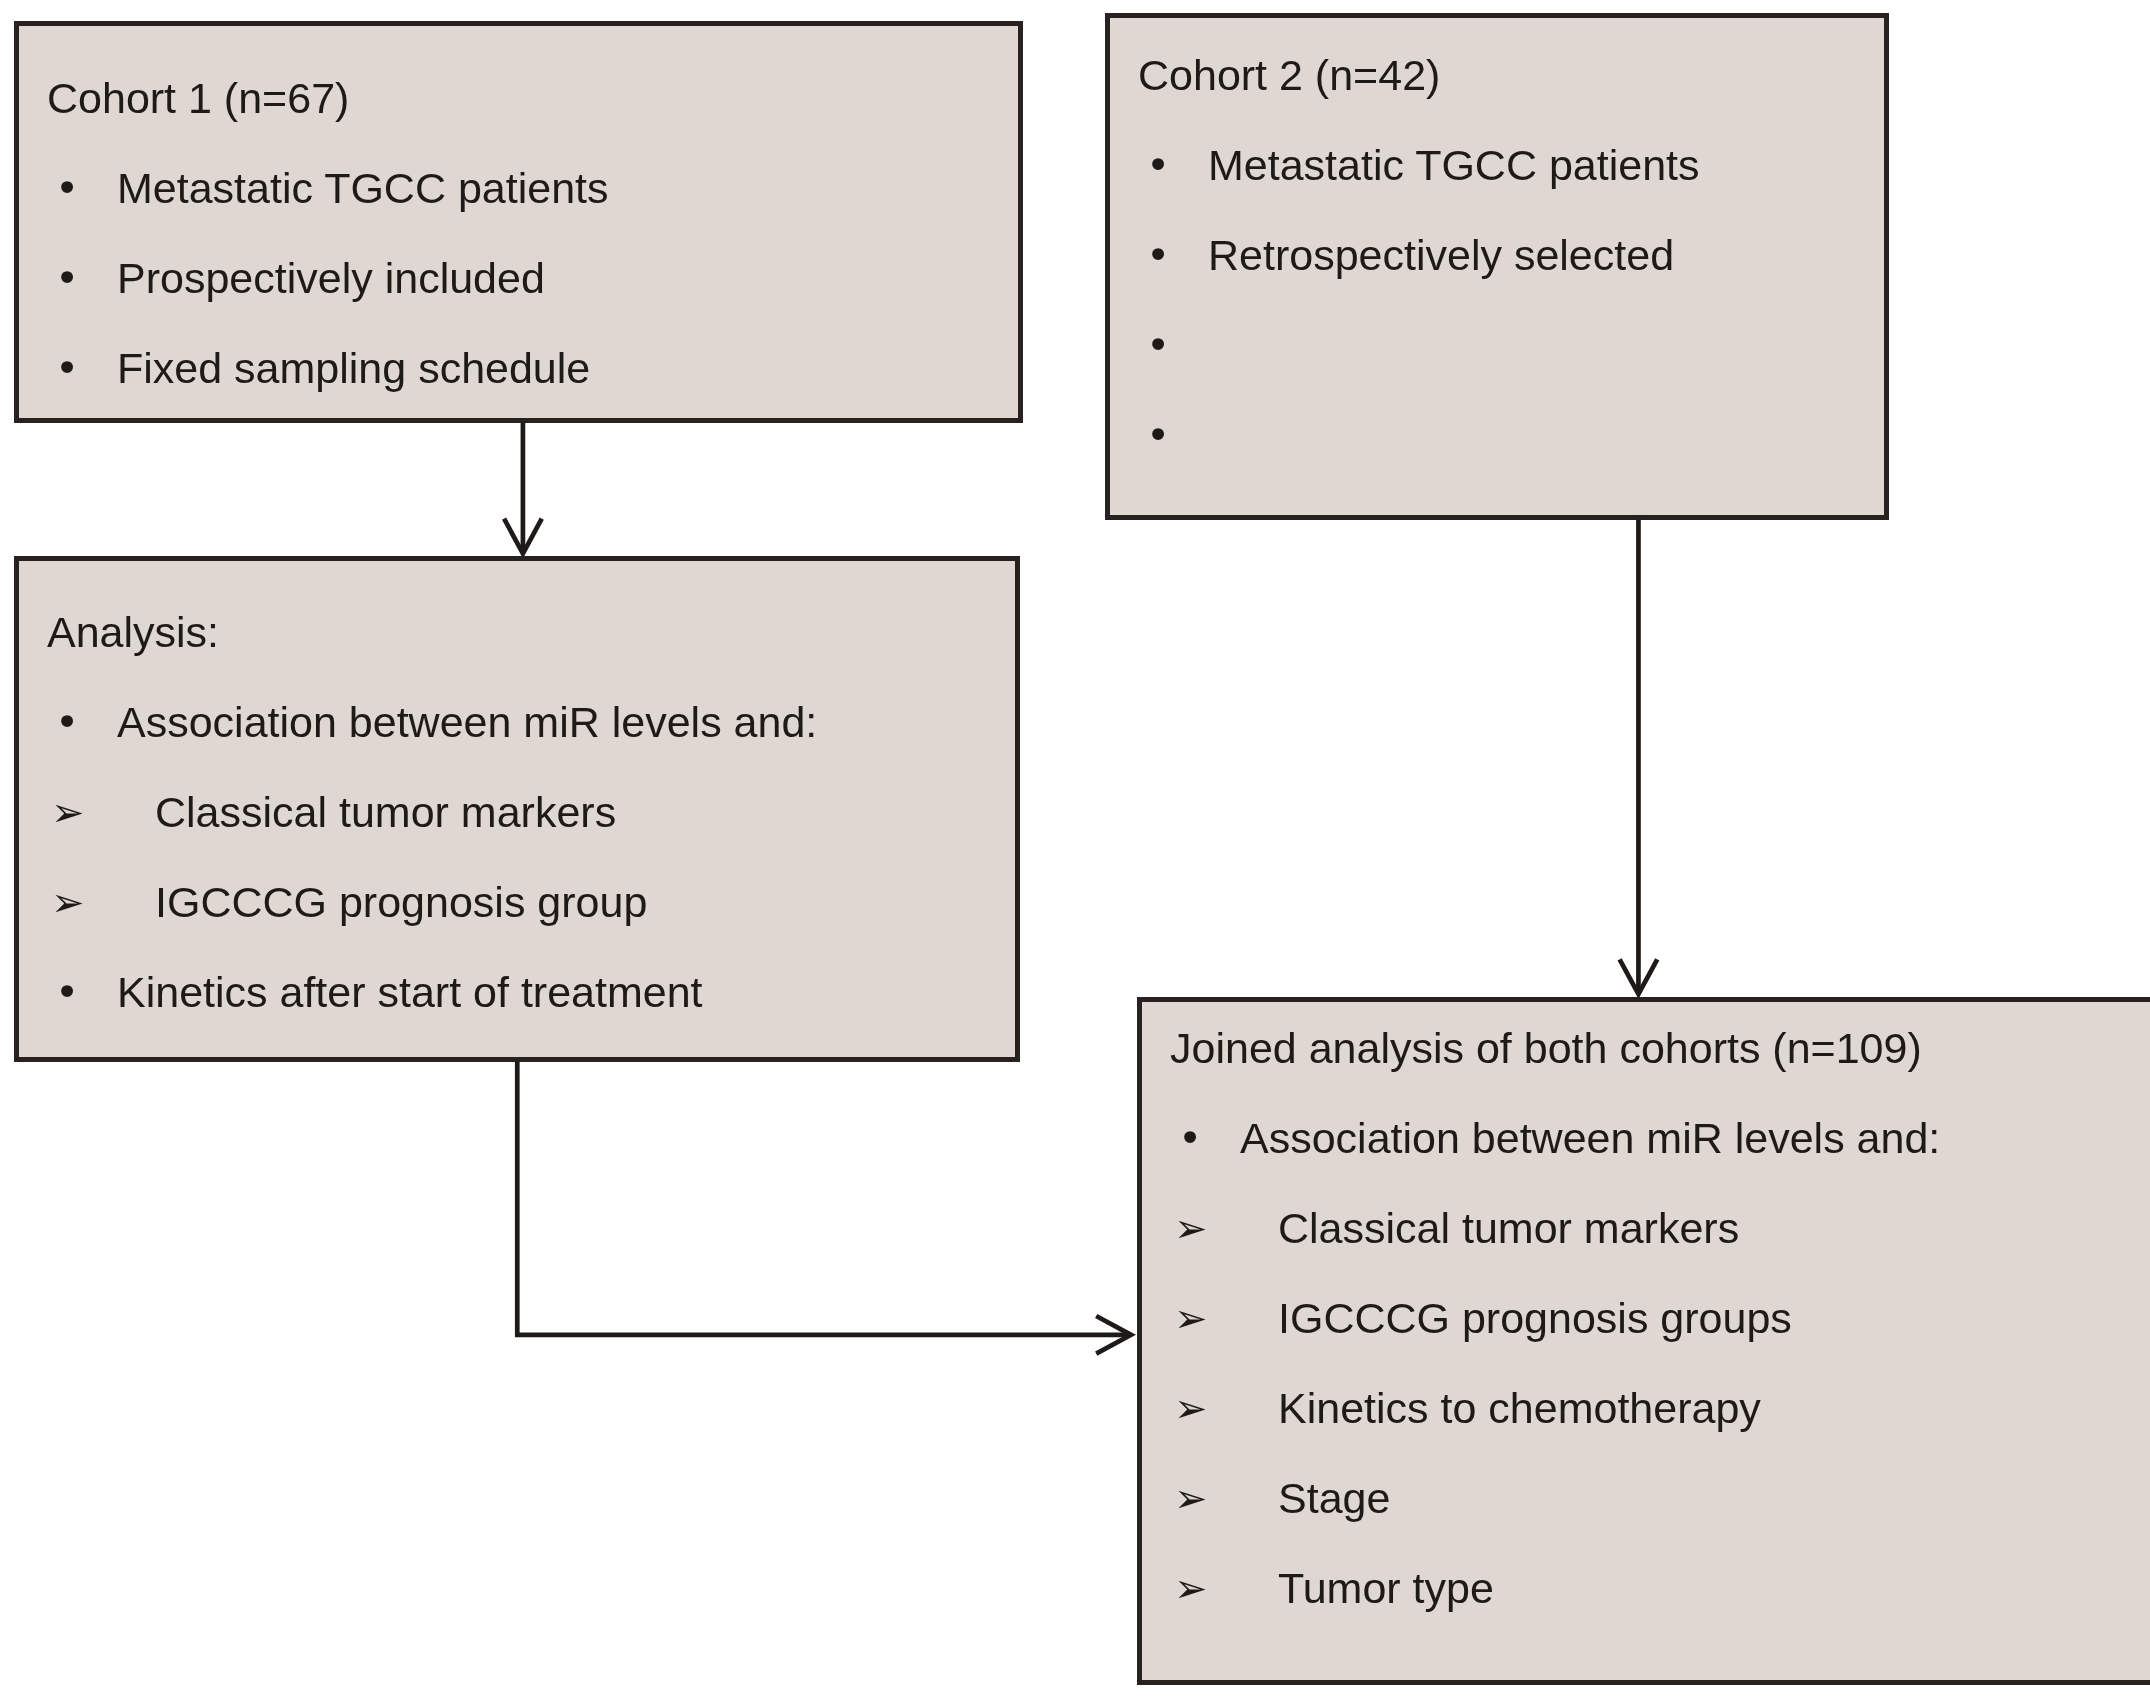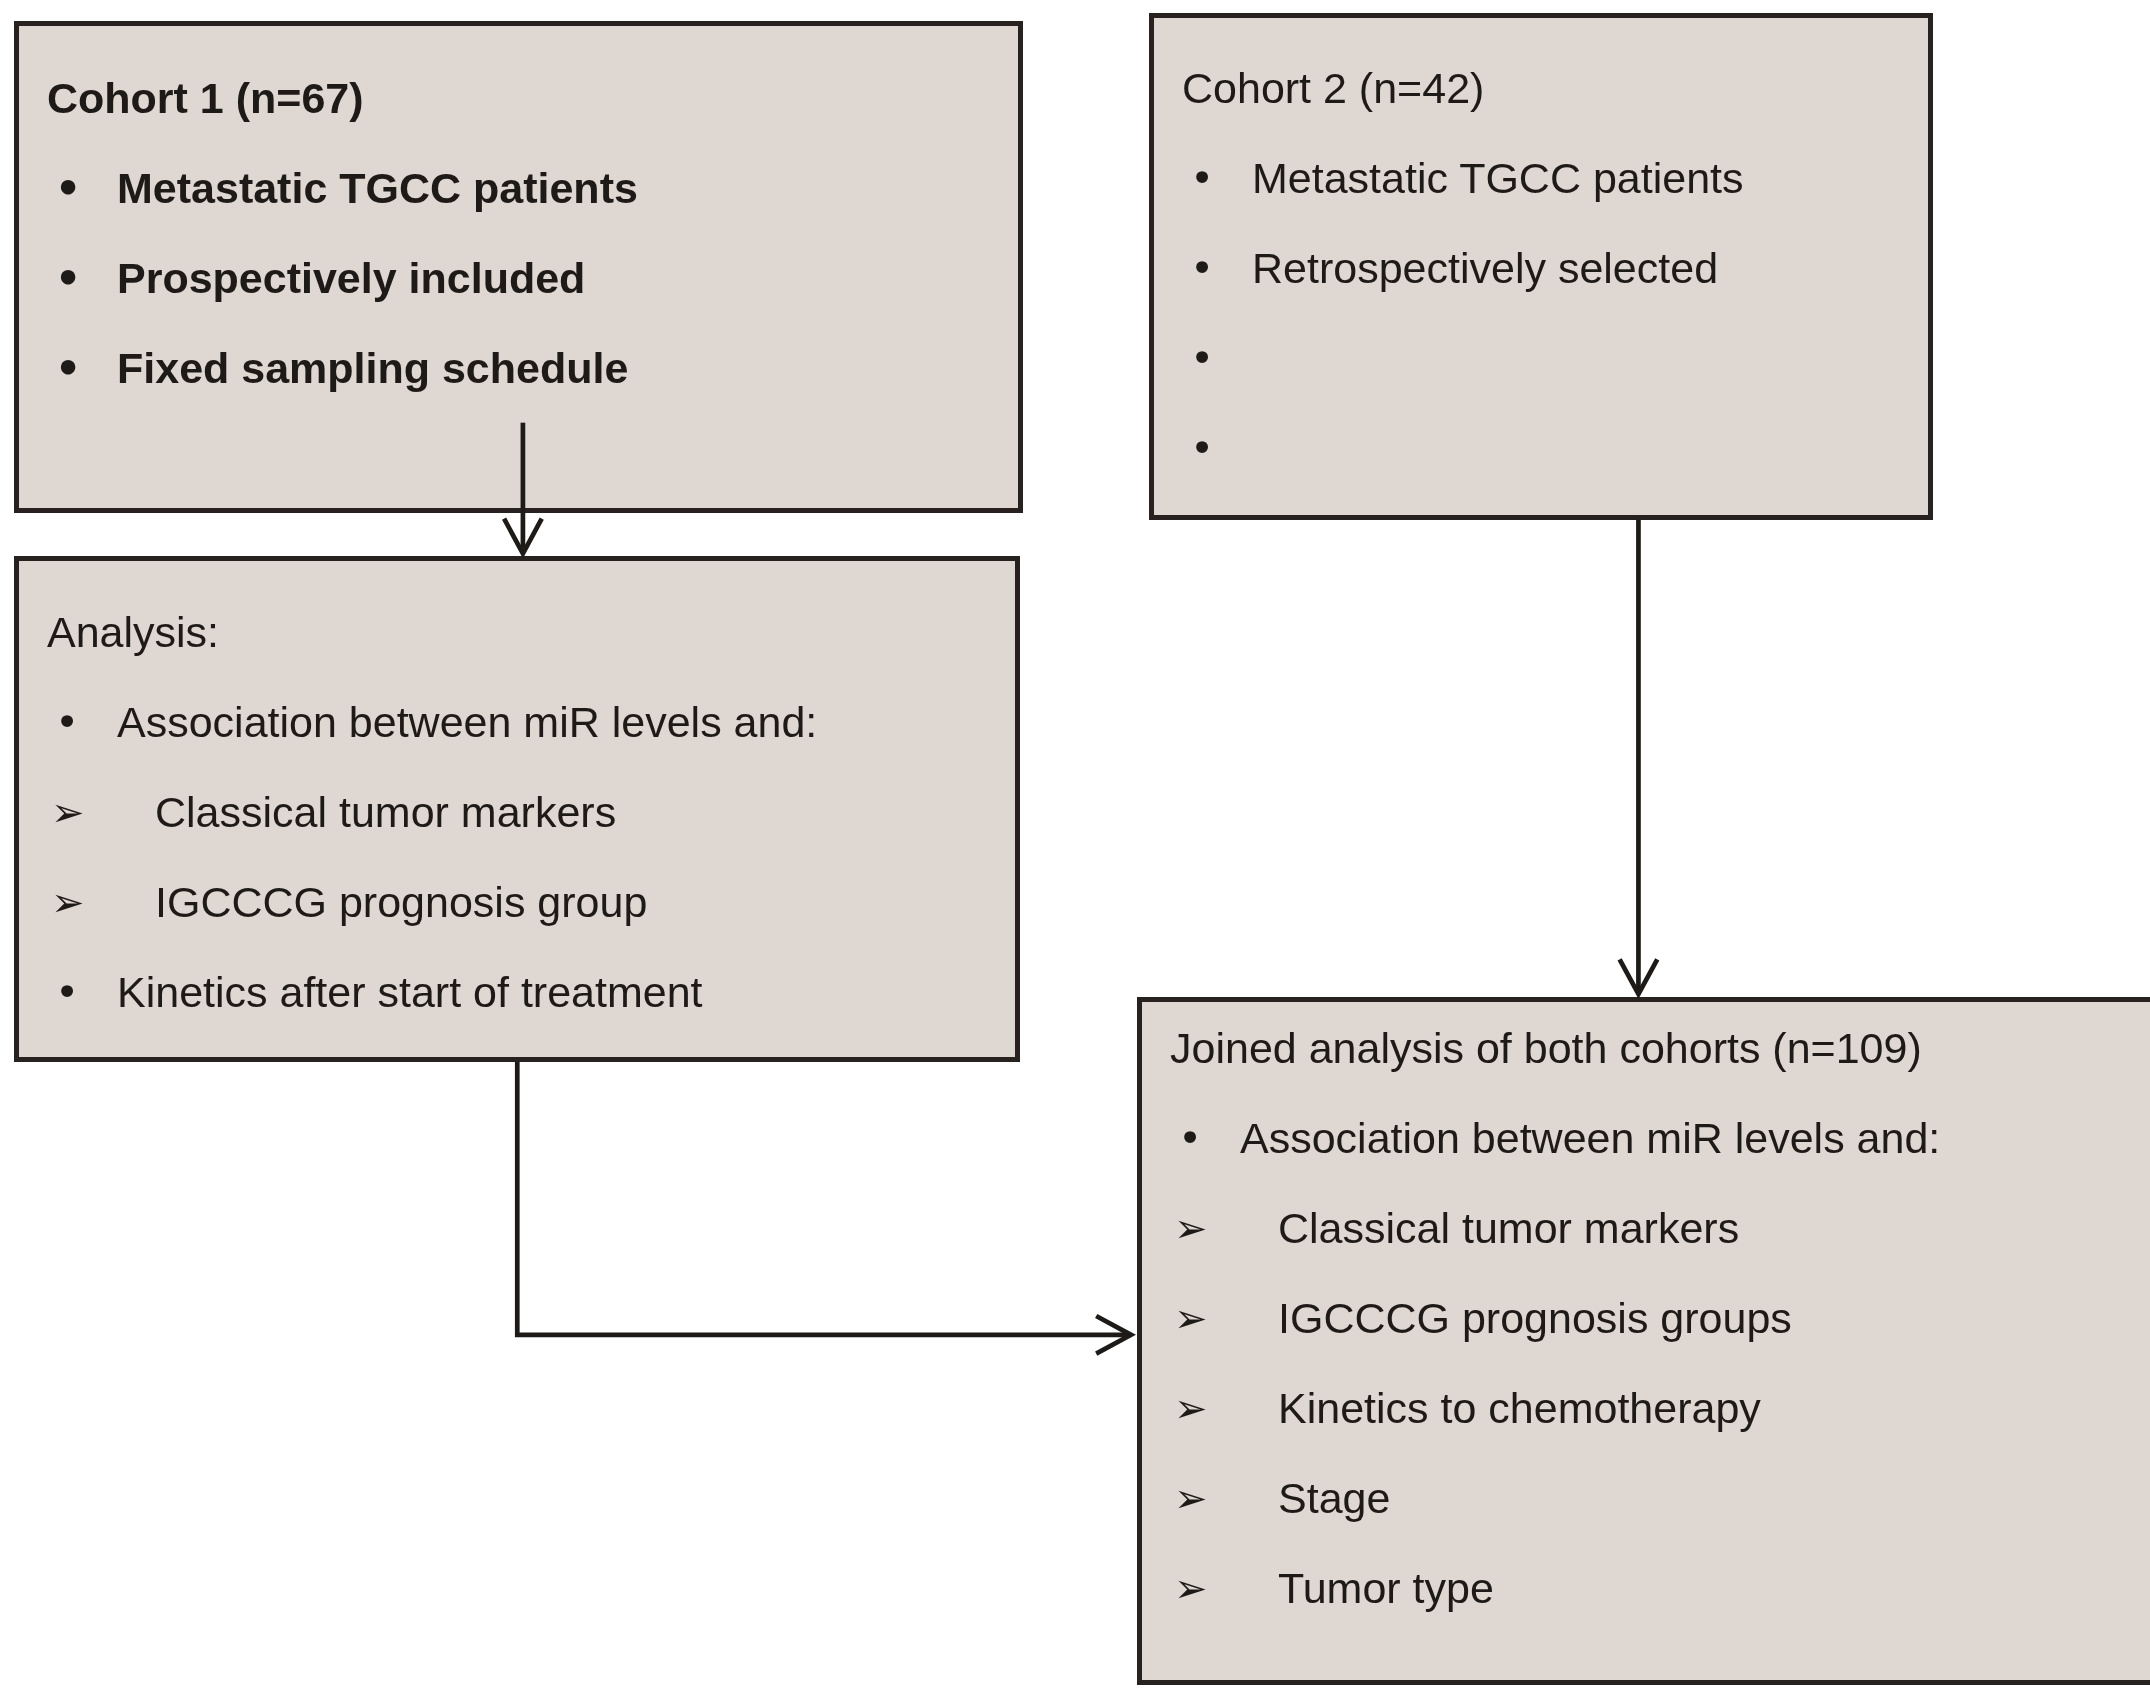--- a/index.html
+++ b/index.html
@@ -11,22 +11,22 @@
     font-family: "Liberation Sans", "DejaVu Sans", sans-serif;
     color: #1e1a17;
     overflow: hidden;
   }
   .box {
     position: absolute;
     box-sizing: border-box;
     background: #ded7d2;
     border: 5.6px solid #272220;
   }
-  .box-cohort1 { left: 14px;   top: 21px;   width: 1009px; height: 492px; padding-top: 27px; font-weight: bold; }
-  .box-cohort2 { left: 1149px; top: 13px;   width: 784px; height: 507px; padding-top: 25px; }
+  .box-cohort1 { left: 14px;   top: 21px;   width: 1009px; height: 402px; padding-top: 27px; }
+  .box-cohort2 { left: 1105px; top: 13px;   width: 784px; height: 507px; padding-top: 12px; }
   .box-analysis{ left: 14px;   top: 556px;  width: 1006px; height: 506px; padding-top: 26px; }
   .box-joined  { left: 1137px; top: 997px; width: 1138px; height: 688px; padding-top: 1px; }
   .line {
     display: flex;
     align-items: center;
     height: 90px;
     font-size: 43px;
     line-height: 1;
     white-space: nowrap;
   }

